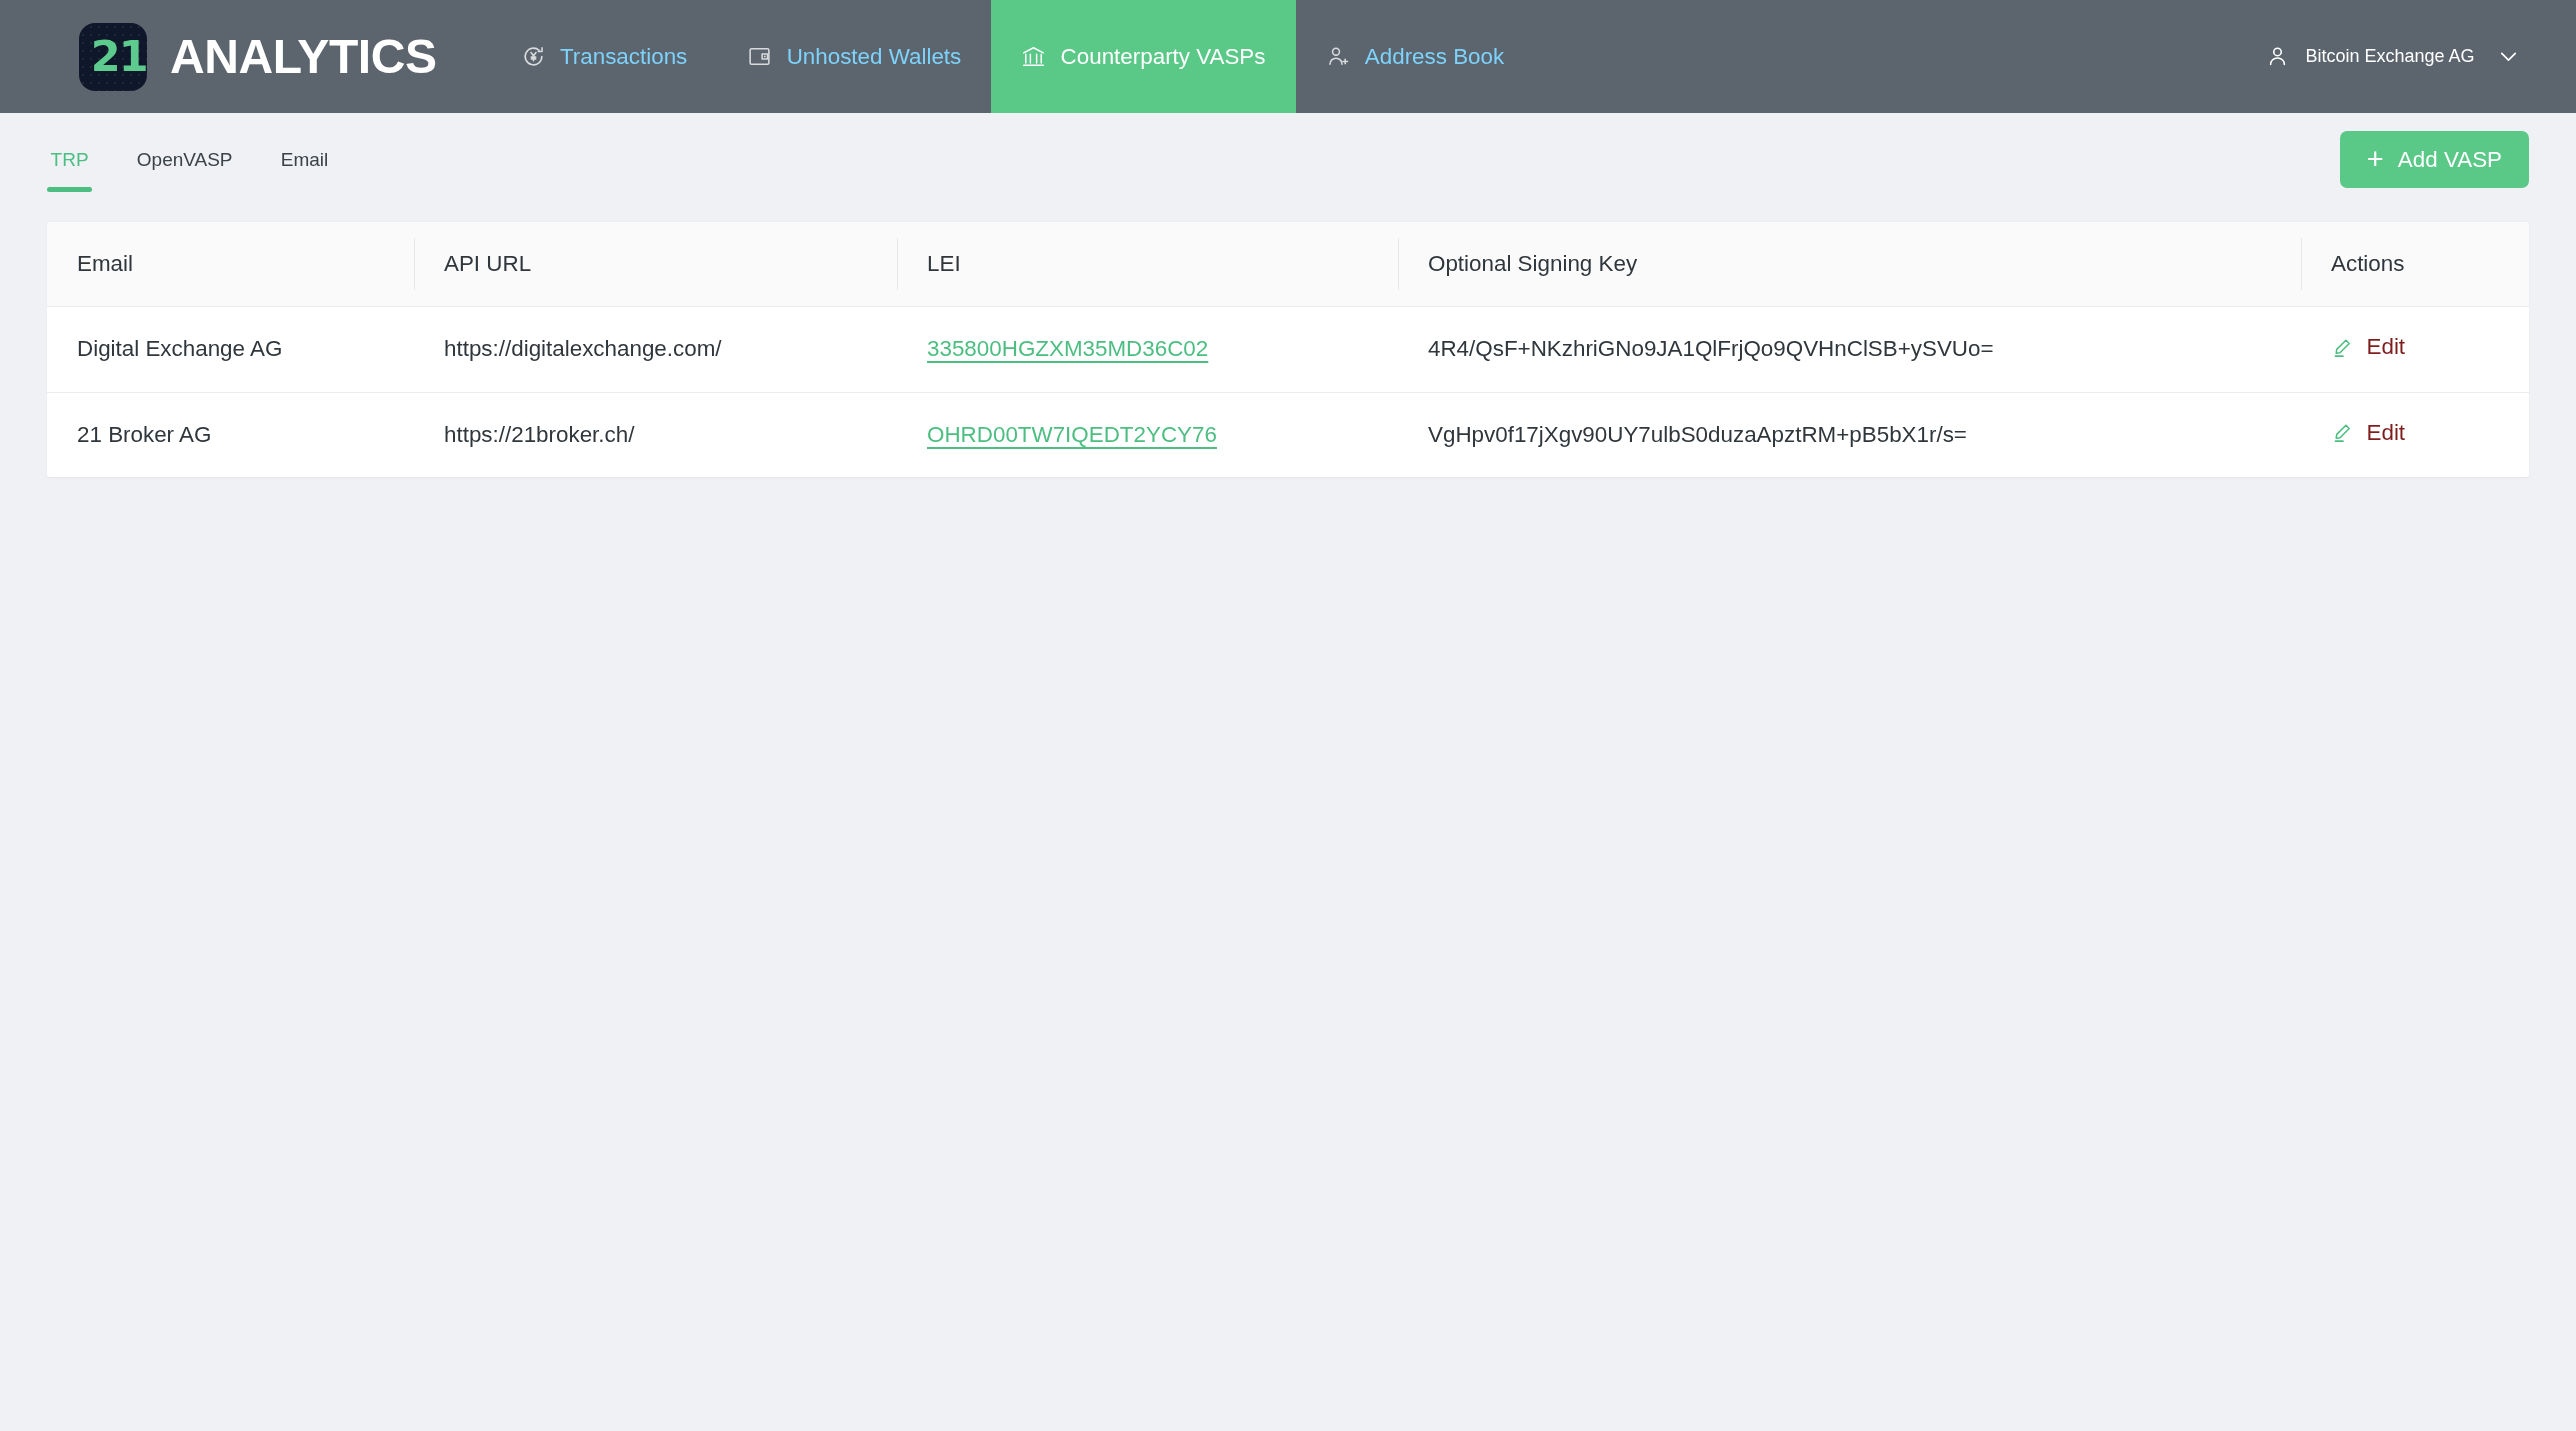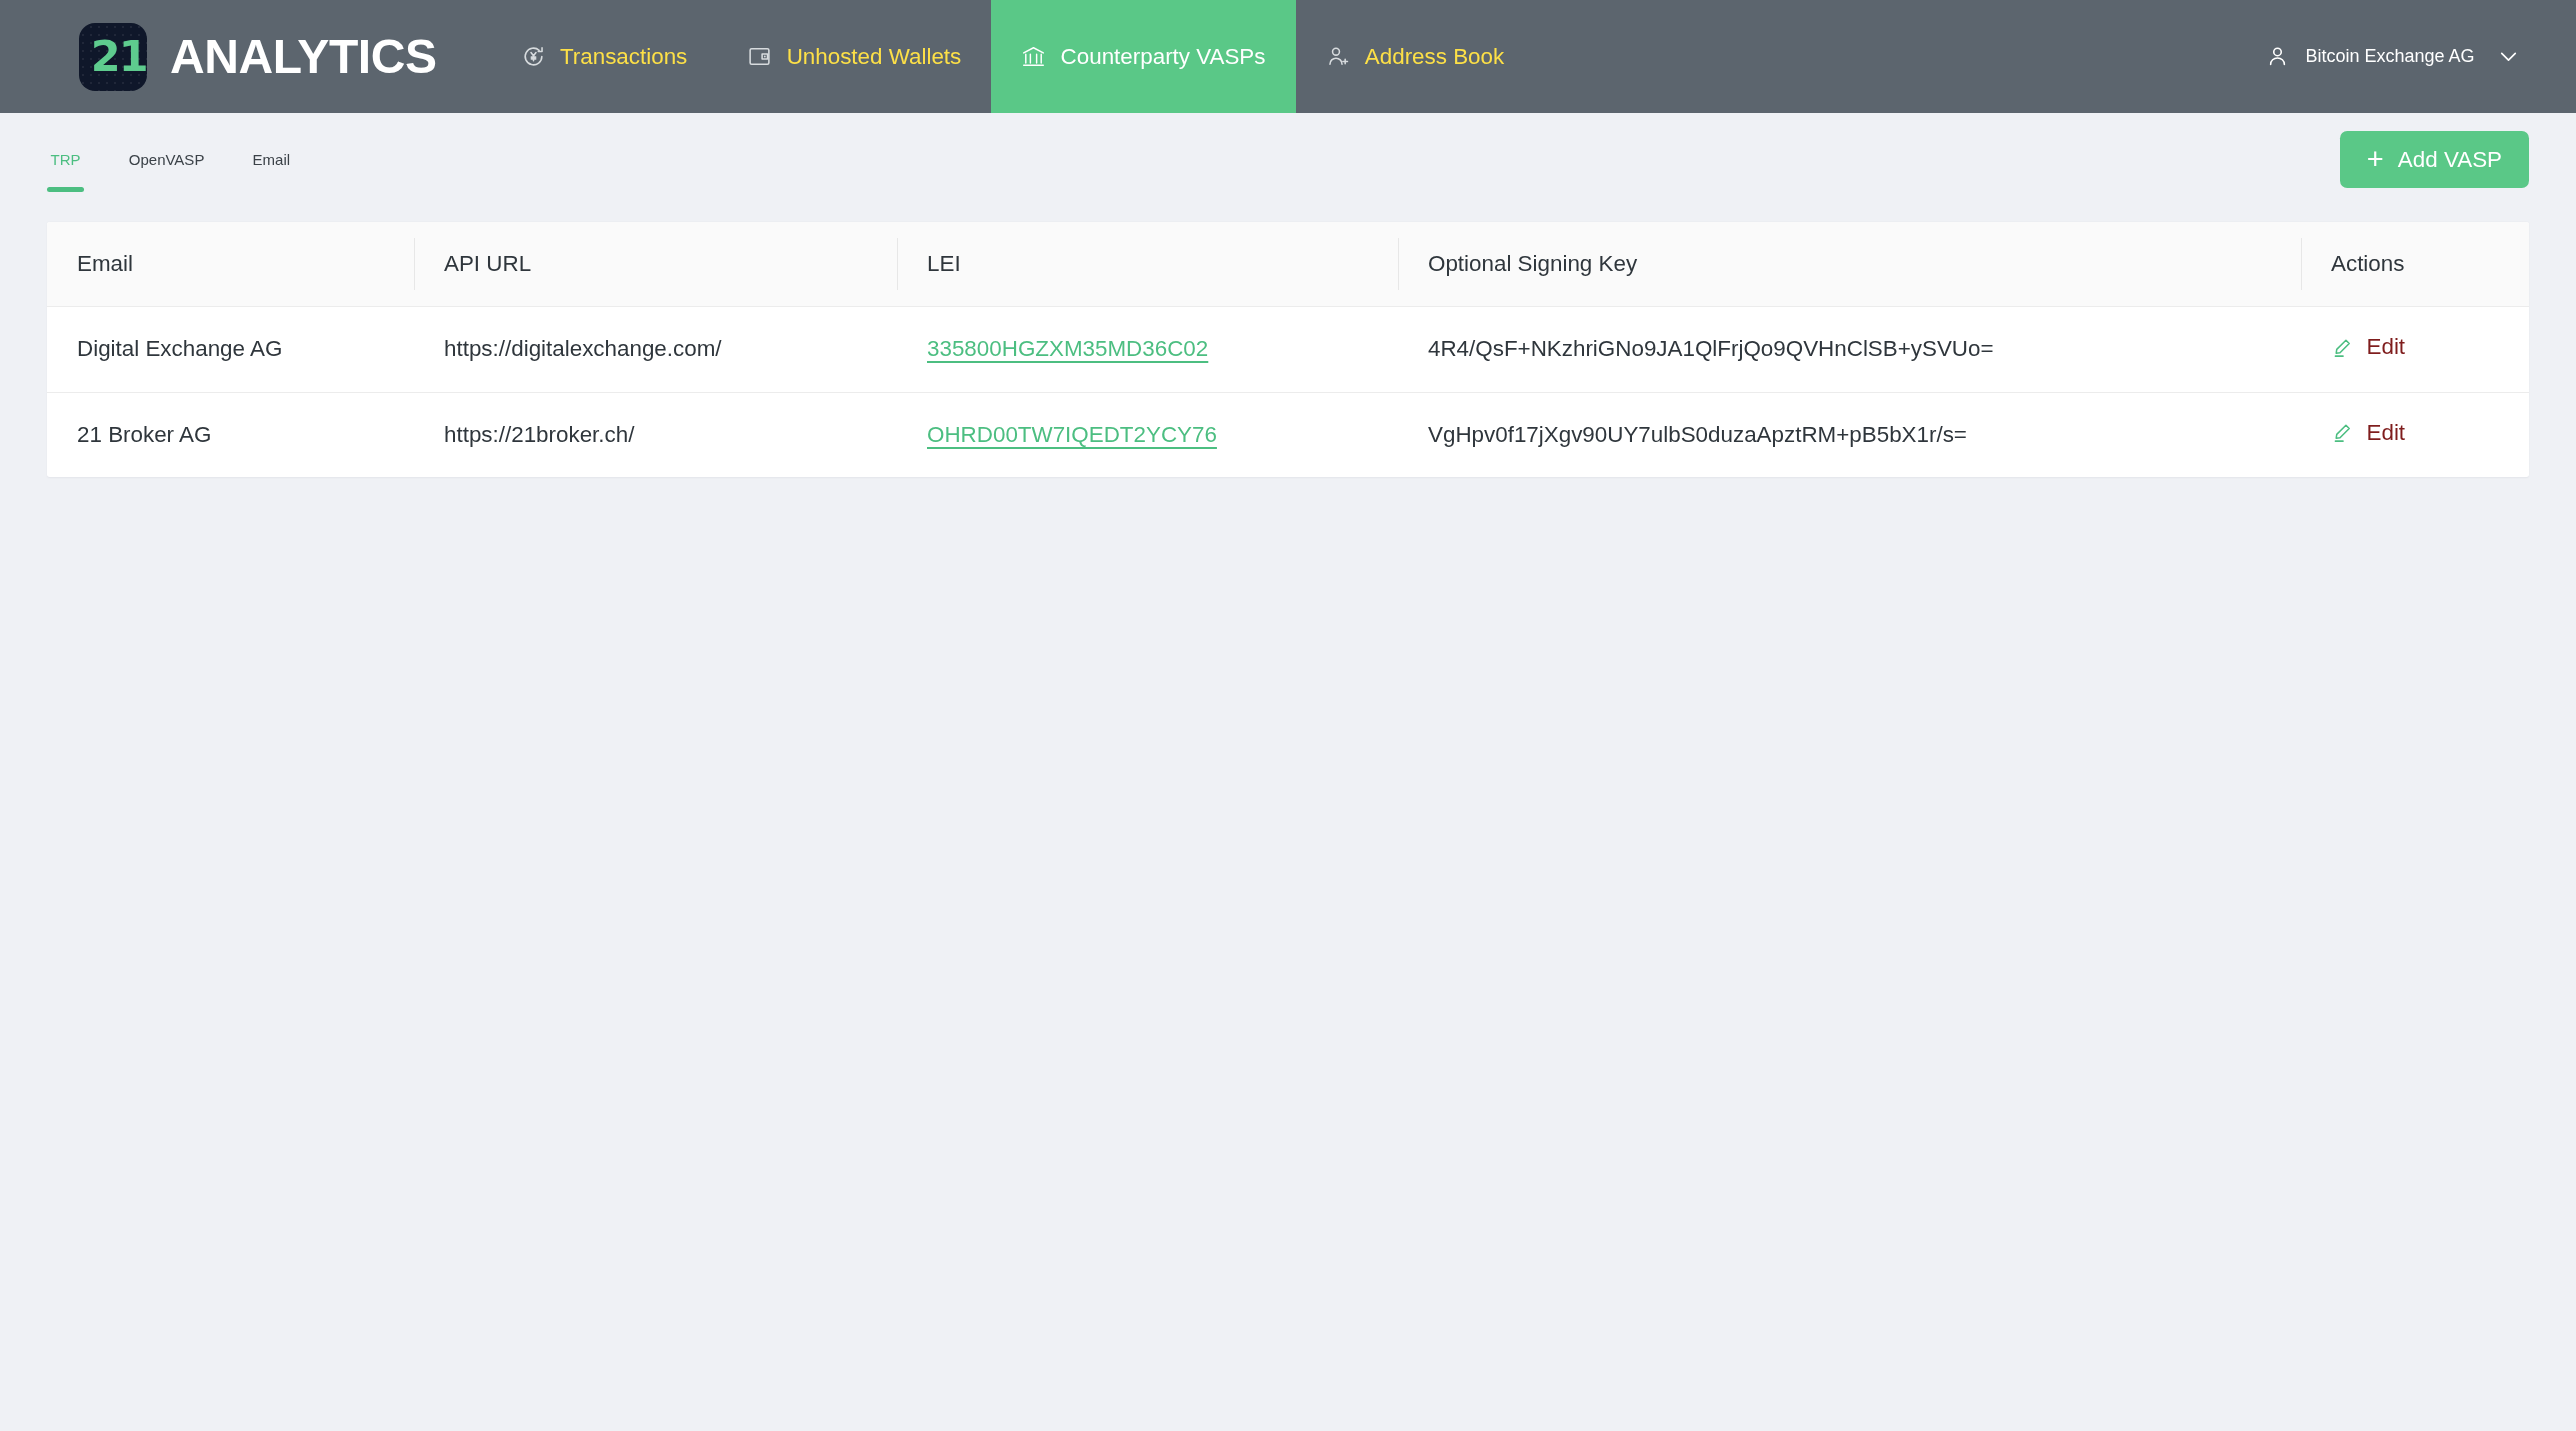--- a/index.html
+++ b/index.html
@@ -60,21 +60,21 @@
     display: flex;
     align-items: stretch;
     margin-left: 54px;
     flex: 1 1 auto;
   }
   .nav-item {
     display: flex;
     align-items: center;
     gap: 14.3px;
     padding: 0 30px;
-    color: #fde047;
+    color: #7dd3fc;
     font-size: 22.4px;
     white-space: nowrap;
     cursor: pointer;
     user-select: none;
   }
   .nav-item.active {
     background: #5ac887;
     color: #ffffff;
   }
   .nav-ico { width: 25px; height: 25px; display: block; flex: 0 0 auto; }
@@ -102,21 +102,21 @@
     align-items: center;
     padding: 0 47px;
     position: relative;
   }
   .tabs { display: flex; align-items: center; height: 100%; gap: 41px; }
   .tab {
     position: relative;
     height: 100%;
     display: flex;
     align-items: center;
-    font-size: 15px;
+    font-size: 19px;
     color: #3b4248;
     padding: 0 3.6px;
     cursor: pointer;
     user-select: none;
   }
   .tab.active { color: #4cbe81; }
   .tab.active::after {
     content: "";
     position: absolute;
     left: 0; right: 0; bottom: 14.3px;

